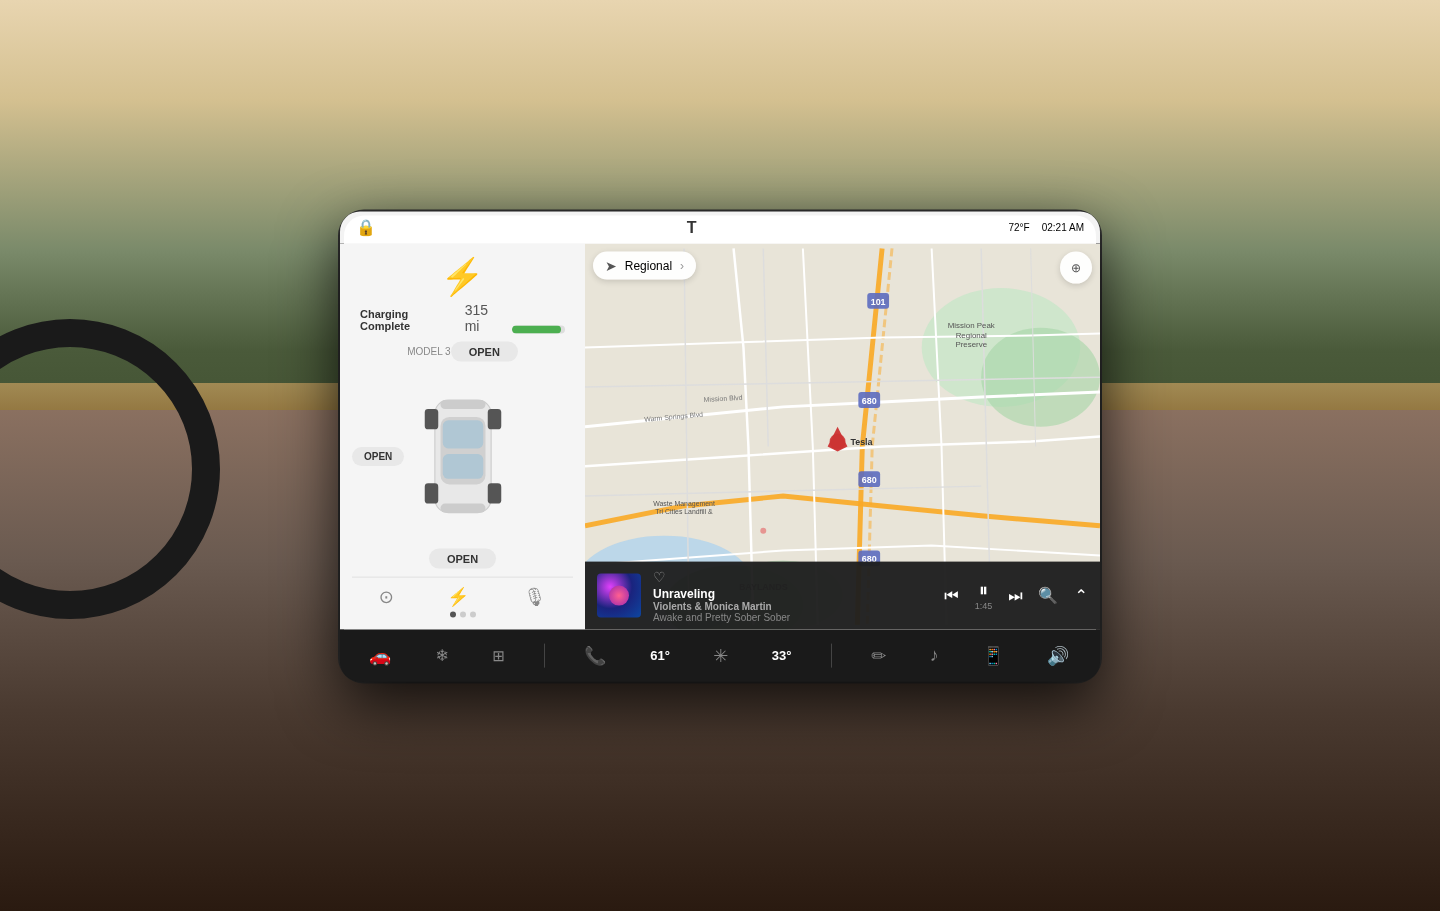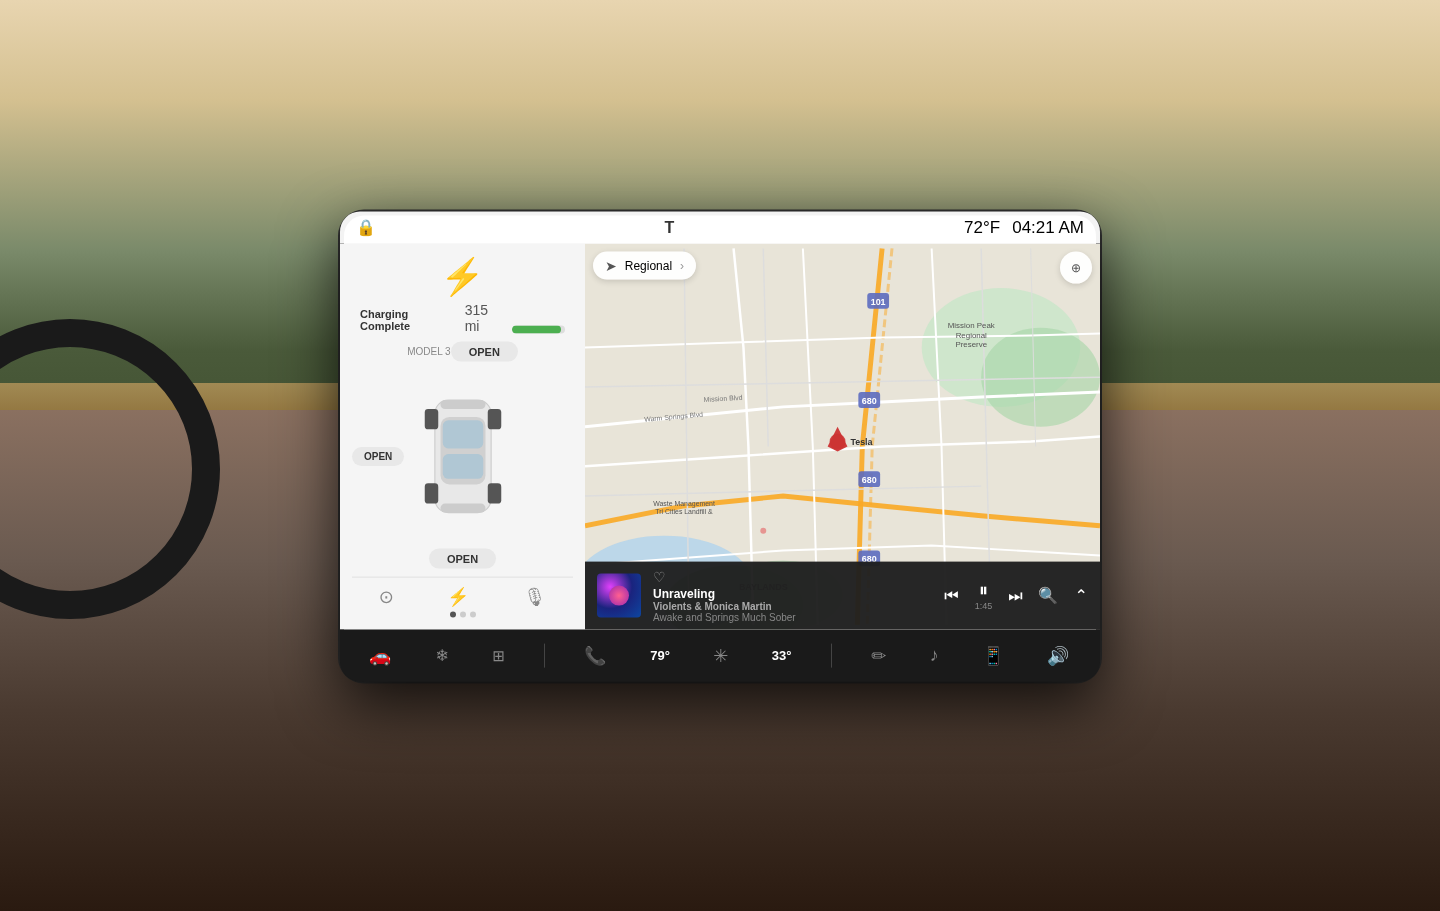--- a/index.html
+++ b/index.html
@@ -110,21 +110,21 @@
 
     .status-center {
       display: flex;
       align-items: center;
     }
 
     .status-right {
       display: flex;
       align-items: center;
       gap: 12px;
-      font-size: 17px;
+      font-size: 10px;
       font-weight: 500;
     }
 
     
     .main-content {
       position: absolute;
       top: 32px;
       left: 0;
       right: 0;
       bottom: 52px;
@@ -483,21 +483,21 @@
 
       <div class="status-bar">
         <div class="status-left">
           <span>🔒</span>
         </div>
         <div class="status-center">
           <span style="font-size:16px; font-weight:bold; letter-spacing:1px; color:#333;">T</span>
         </div>
         <div class="status-right">
           <span>72°F</span>
-          <span>04:21 AM</span>
+          <span>02:21 AM</span>
         </div>
       </div>
 
       <div class="main-content">
 
         <div class="left-panel">
 
           <div class="charging-section">
             <span class="bolt-icon">⚡</span>
             <div class="charging-row">
@@ -633,21 +633,21 @@
 
           <div class="music-player">
             <div class="album-art">
               <div class="album-art-inner"></div>
             </div>
 
             <div style="display:flex; flex-direction:column; justify-content:center;">
               <span class="music-heart">♡</span>
               <span class="music-title">Unraveling</span>
               <span class="music-artist">Violents &amp; Monica Martin</span>
-              <span class="music-album">Awake and Springs Much Sober</span>
+              <span class="music-album">Awake and Pretty Sober Sober</span>
             </div>
 
             <div style="flex:1;"></div>
 
             <div class="music-controls">
               <button class="music-btn">⏮</button>
               <div style="display:flex; flex-direction:column; align-items:center;">
                 <button class="music-btn pause">⏸</button>
                 <span class="music-time">1:45</span>
               </div>
@@ -667,21 +667,21 @@
           <span class="toolbar-icon" style="font-size:16px; color:#888;">❄</span>
         </div>
         <div class="toolbar-item">
           <span class="toolbar-icon" style="font-size:15px; color:#888;">⊞</span>
         </div>
         <div class="toolbar-divider"></div>
         <div class="toolbar-item">
           <span class="toolbar-icon">📞</span>
         </div>
         <div class="toolbar-item">
-          <span class="toolbar-temp">79°</span>
+          <span class="toolbar-temp">61°</span>
         </div>
         <div class="toolbar-item">
           <span class="toolbar-icon" style="font-size:18px; color:#888;">✳</span>
         </div>
         <div class="toolbar-item">
           <span class="toolbar-temp">33°</span>
         </div>
         <div class="toolbar-divider"></div>
         <div class="toolbar-item">
           <span class="toolbar-icon">✏</span>

